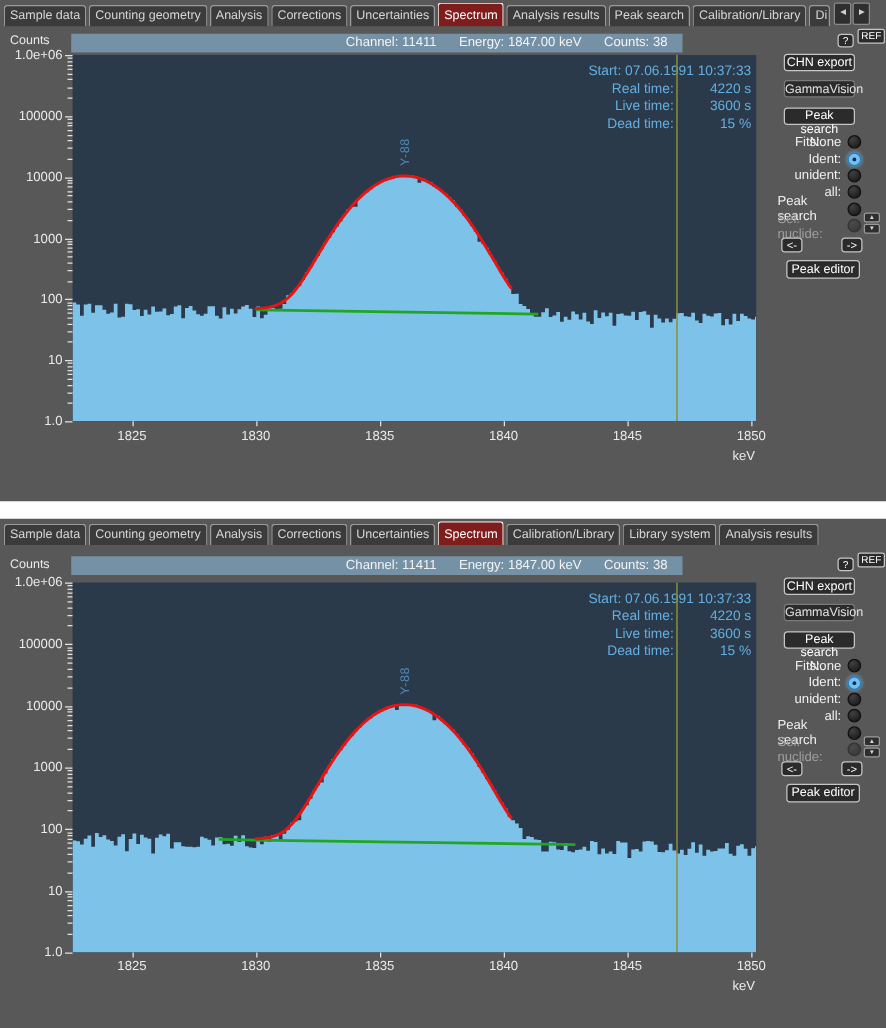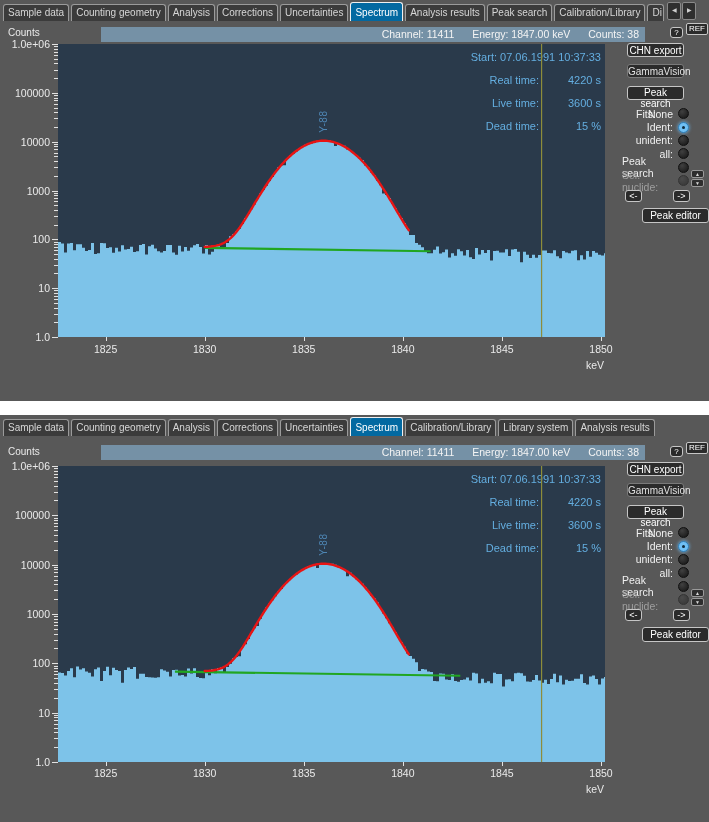--- a/index.html
+++ b/index.html
@@ -5,53 +5,53 @@
   html,body{margin:0;padding:0;background:#ffffff;}
   body{width:709px;font-family:"Liberation Sans",sans-serif;-webkit-font-smoothing:antialiased;}
   .panel{position:relative;width:709px;background:#585858;overflow:hidden;}
   #panel-top{height:401px;}
   #panel-bottom{height:407px;margin-top:14px;}
 
   
   .tabbar{position:absolute;left:0;top:0;width:709px;height:21px;display:flex;align-items:flex-end;padding-left:3px;box-sizing:border-box;}
   .tab{flex:0 0 auto;background:#3b3b3b;border:1px solid #9b9b9b;border-bottom:none;border-radius:3px 3px 0 0;
        color:#d6d6d6;font-size:10px;padding:2px 4px;margin-right:2px;white-space:nowrap;height:12px;line-height:12px;cursor:default;}
-  .tab.active{background:#0369a1;border-color:#f0f0f0;color:#ffffff;padding-top:4px;}
+  .tab.active{background:#7f1d1d;border-color:#f0f0f0;color:#ffffff;padding-top:4px;}
   .tab.clipped{width:11px;padding-right:0;overflow:hidden;}
   .tab-arrows{display:flex;gap:1px;margin-left:1px;margin-bottom:1px;}
   .tab-arrow{width:12px;height:16px;background:#2f2f2f;border:1px solid #8a8a8a;border-radius:2px;color:#cfcfcf;
        font-size:6px;line-height:15px;text-align:center;}
 
   .counts-title{position:absolute;left:8px;font-size:10px;color:#eaeaea;}
-  .statusbar{position:absolute;left:57px;width:544px;height:15px;background:#7591a6;color:#f4f4f4;font-size:10.5px;
-       line-height:15px;text-align:right;padding-right:6px;box-sizing:border-box;white-space:nowrap;margin-left:44px;}
+  .statusbar{position:absolute;left:57px;width:489px;height:15px;background:#7591a6;color:#f4f4f4;font-size:10.5px;
+       line-height:15px;text-align:right;padding-right:12px;box-sizing:border-box;white-space:nowrap;}
   .spair{margin-left:15px;}
 
   .plot{position:absolute;left:58px;width:547px;background:#2a3a4b;}
   .plot svg{position:absolute;left:0;top:0;}
   .info{position:absolute;top:6px;right:4px;text-align:right;color:#64aee0;font-size:11px;line-height:14px;white-space:nowrap;}
   .irow:first-of-type{margin-top:7px;}
-  .ilabel{display:inline-block;min-width:70px;margin-top:9px;}
+  .ilabel{display:inline-block;min-width:70px;}
   .ivalue{display:inline-block;width:62px;text-align:right;}
 
   .ylab{position:absolute;width:48px;text-align:right;font-size:10.5px;color:#eaeaea;}
   .xlab{position:absolute;width:44px;text-align:center;font-size:10.5px;color:#eaeaea;}
   .ytick,.xtick{position:absolute;background:#e2e2e2;}
   .kev-label{position:absolute;left:560px;width:44px;text-align:right;font-size:10.5px;color:#eaeaea;}
 
   
   .controls{position:absolute;left:622px;width:87px;height:215px;}
   .btn{position:absolute;background:#2b2b2b;border:1px solid #c6c6c6;border-radius:3px;color:#ffffff;
        font-size:10px;font-family:inherit;padding:0;text-align:center;cursor:default;}
   .btn.wide{left:5px;width:57px;height:14px;}
   .btn.flat{border-color:#7a7a7a;color:#e2e2e2;}
   .btn.help{left:48px;top:4px;width:13px;height:11px;font-size:8px;line-height:9px;}
   .btn.ref{left:64px;top:0;width:22px;height:12px;font-size:8px;line-height:10px;border-radius:2px;}
   .btn.small{width:17px;height:12px;font-size:9px;line-height:10px;position:static;}
-  .btn.editor{left:20px;width:67px;height:15px;}
+  .btn.editor{left:7px;width:59px;height:15px;}
   .fits{position:absolute;left:0;width:87px;}
   .frow{position:relative;height:13.4px;display:flex;align-items:center;justify-content:flex-end;}
   .fgroup{position:absolute;left:14px;top:1px;font-size:10.5px;color:#f0f0f0;}
   .flabel{font-size:10.5px;color:#f0f0f0;}
   .flabel.disabled{color:#9f9f9f;}
   .radio{width:9px;height:9px;border-radius:50%;margin-left:5px;margin-right:20px;flex:0 0 auto;
        border:1px solid #101010;background:radial-gradient(circle at 35% 30%, #404040, #141414);position:relative;}
   .radio.on{background:#6fc0f5;border-color:#2f7cb4;box-shadow:0 0 3px 1px rgba(110,190,245,.55);}
   .radio.on::after{content:"";position:absolute;left:3px;top:3px;width:3px;height:3px;border-radius:50%;background:#0e2a3d;}
   .radio.disabled{opacity:.5;}

